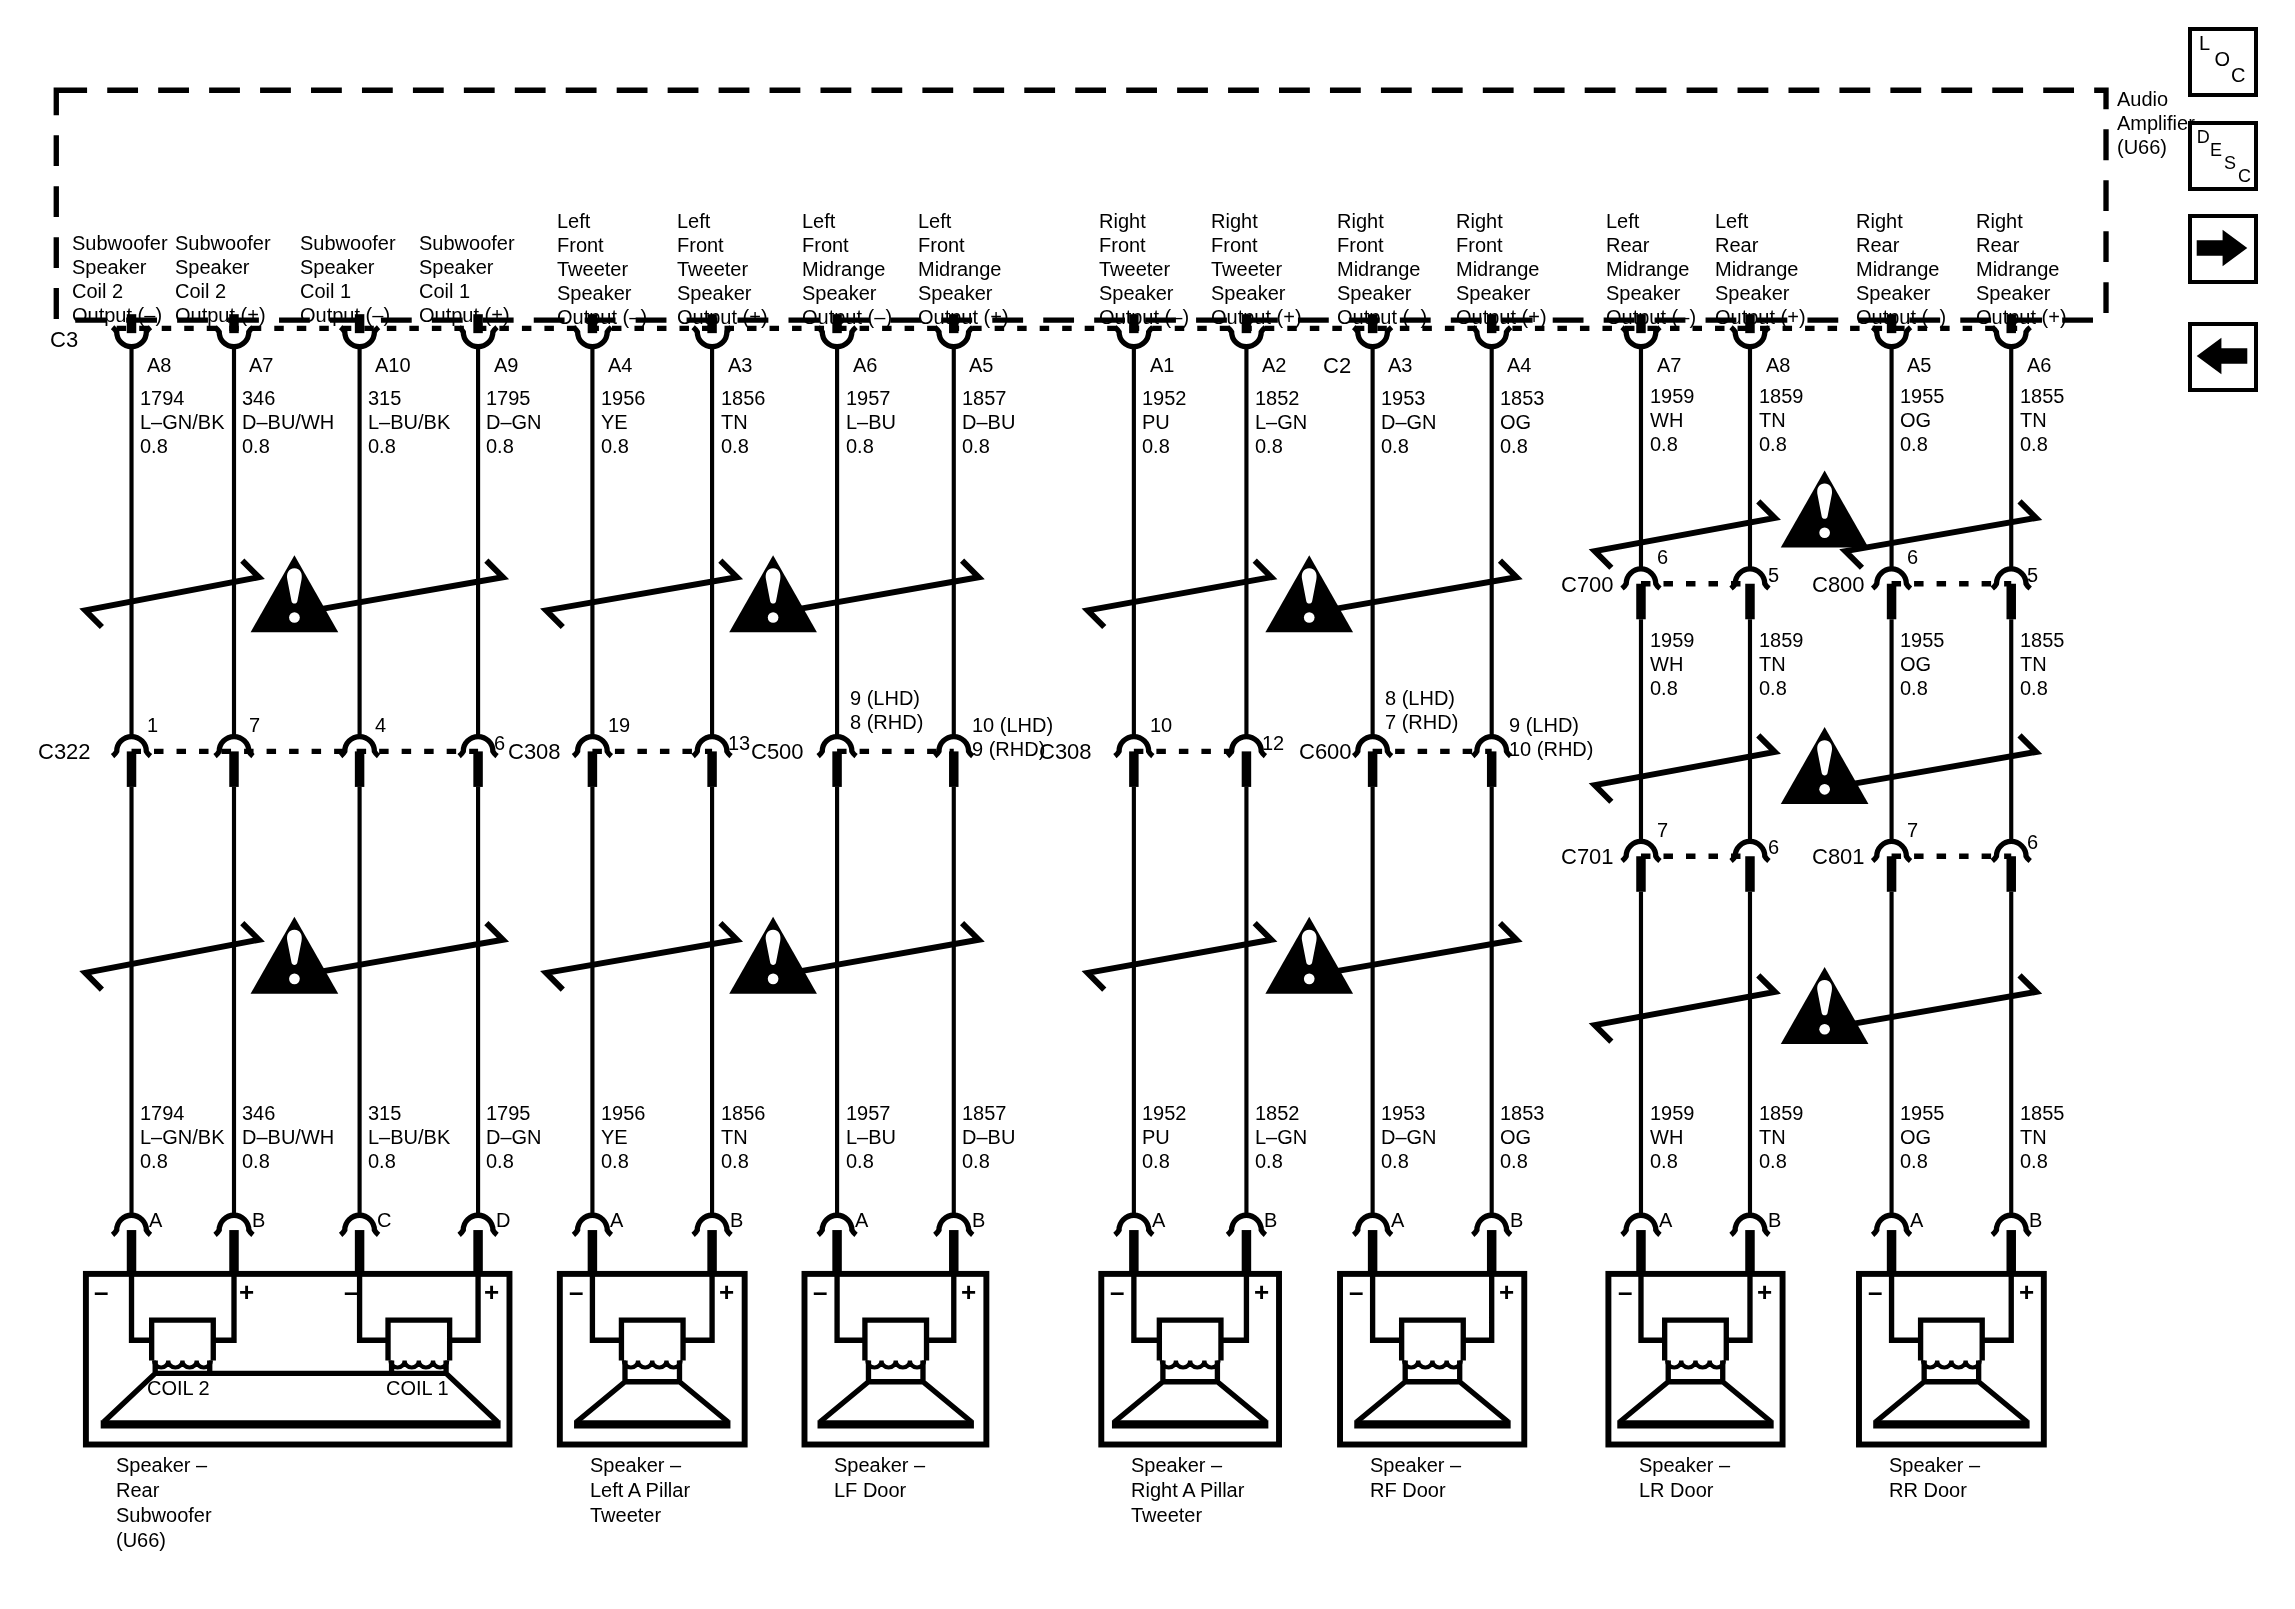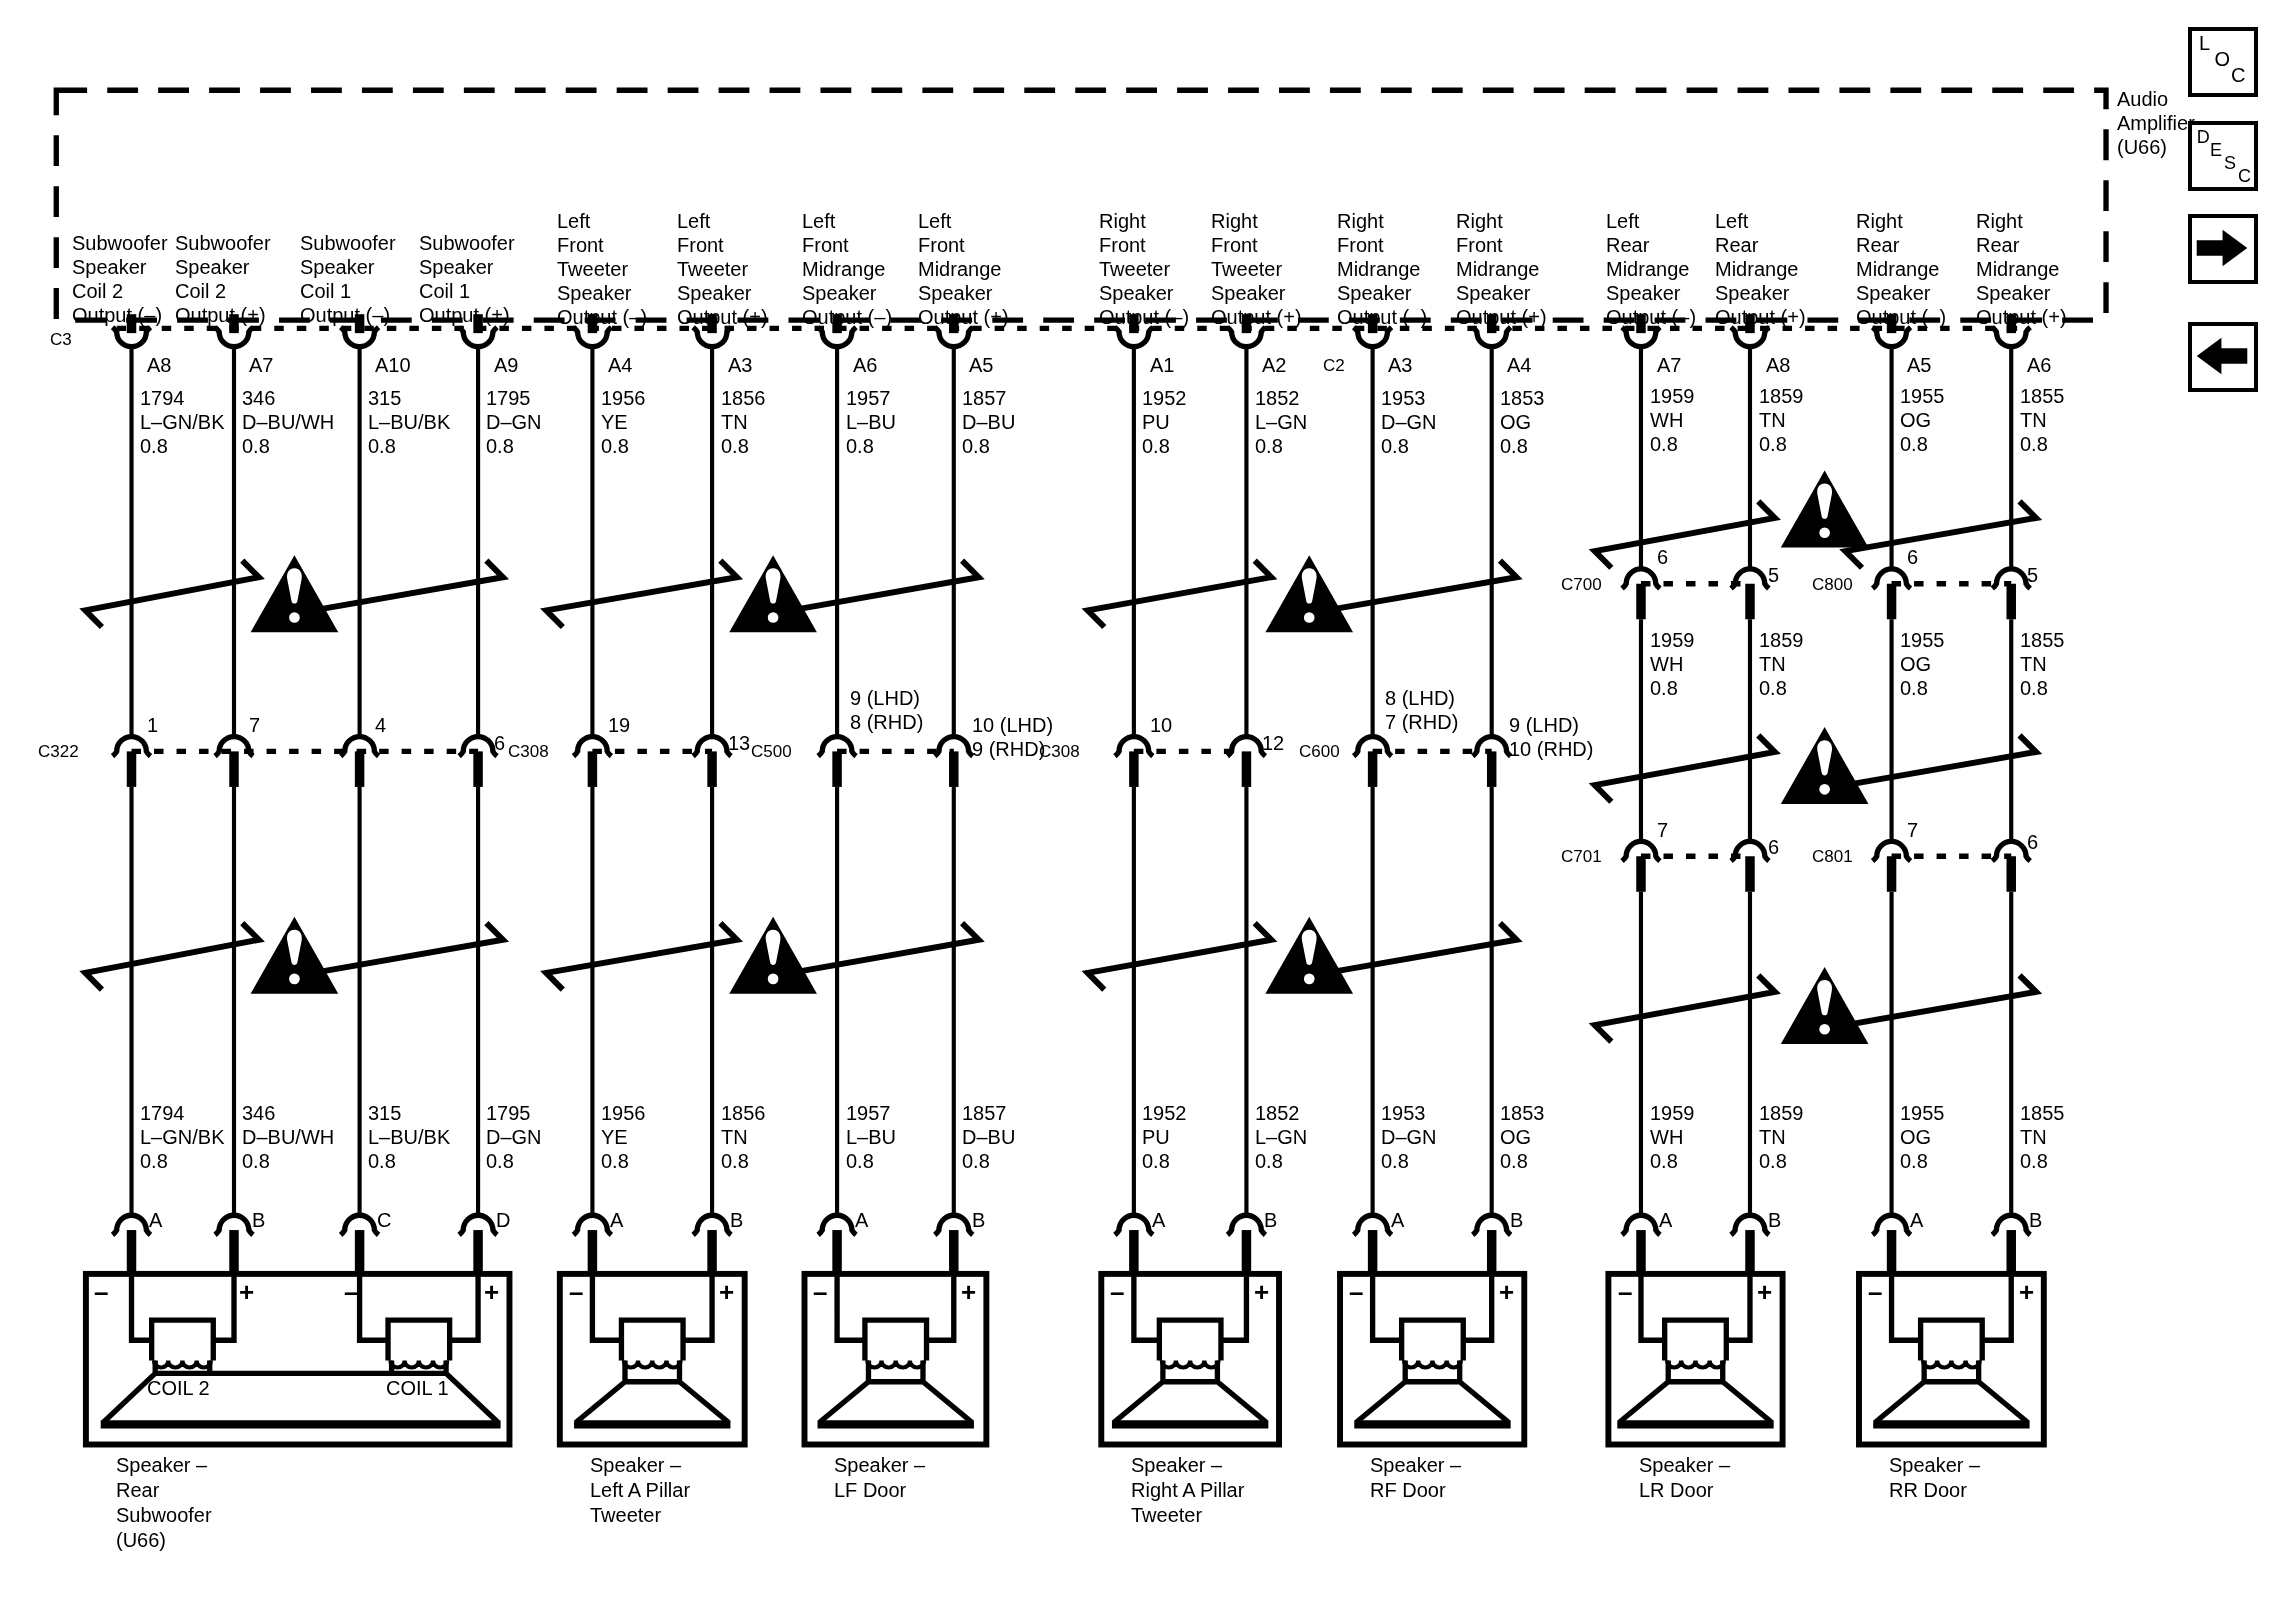--- a/index.html
+++ b/index.html
@@ -1,20 +1,20 @@
 <!DOCTYPE html>
 <html style="font-size:9.5px"><head>
 <meta charset="utf-8">
 <style>
   html,body{margin:0;padding:0;background:#fff;}
   #canvas{position:relative;width:2295px;height:1610px;background:#fff;overflow:hidden;
           font-family:"Liberation Sans",sans-serif;color:#000;}
   #linework{position:absolute;left:0;top:0;}
   .t{position:absolute;font-size:20px;line-height:24px;white-space:pre-line;color:#000;}
-  .fs36{font-size:17px;line-height:25px;}
+  .fs36{font-size:22px;line-height:25px;}
   .lh42{line-height:25px;margin-left:28px;}
   .sign{font-size:26px;line-height:26px;font-weight:bold;}
   .navbtn{position:absolute;left:2188px;width:70px;height:70px;border:4.7px solid #000;
           box-sizing:border-box;background:#fff;cursor:pointer;}
   .navbtn span{position:absolute;font-size:20px;line-height:20px;}
   .connid{position:absolute;left:948px;top:101px;width:137px;border:5.3px solid #000;
           box-sizing:border-box;background:#fff;}
   .connid .cid-title{border-bottom:5.3px solid #000;text-align:center;font-size:20px;
           line-height:26px;height:26px;}
   .connid .cid-rows{padding:2.4px 4.7px 4.7px 4.7px;font-size:19px;line-height:21.3px;white-space:pre-line;}

